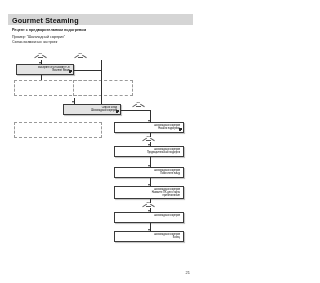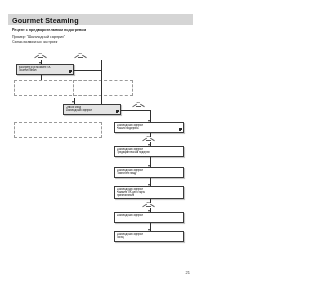--- a/index.html
+++ b/index.html
@@ -3,21 +3,21 @@
 <meta charset="utf-8">
 <style>
   html,body{margin:0;padding:0;background:#ffffff;}
   body{
     width:200px;height:283px;
     font-family:"Liberation Sans", sans-serif;
     color:#1a1a1a;
     position:relative;
     overflow:hidden;
   }
-  .page{position:absolute;inset:0;}
+  .page{position:absolute;inset:0;text-align:right;}
 
   
   .hdr-band{
     position:absolute;left:8px;top:14px;width:185px;height:11px;
     background:#d5d5d5;
   }
   .hdr-title{
     position:absolute;left:12px;top:15.5px;
     font-size:7.2px;font-weight:bold;letter-spacing:.15px;
     color:#141414;white-space:nowrap;

